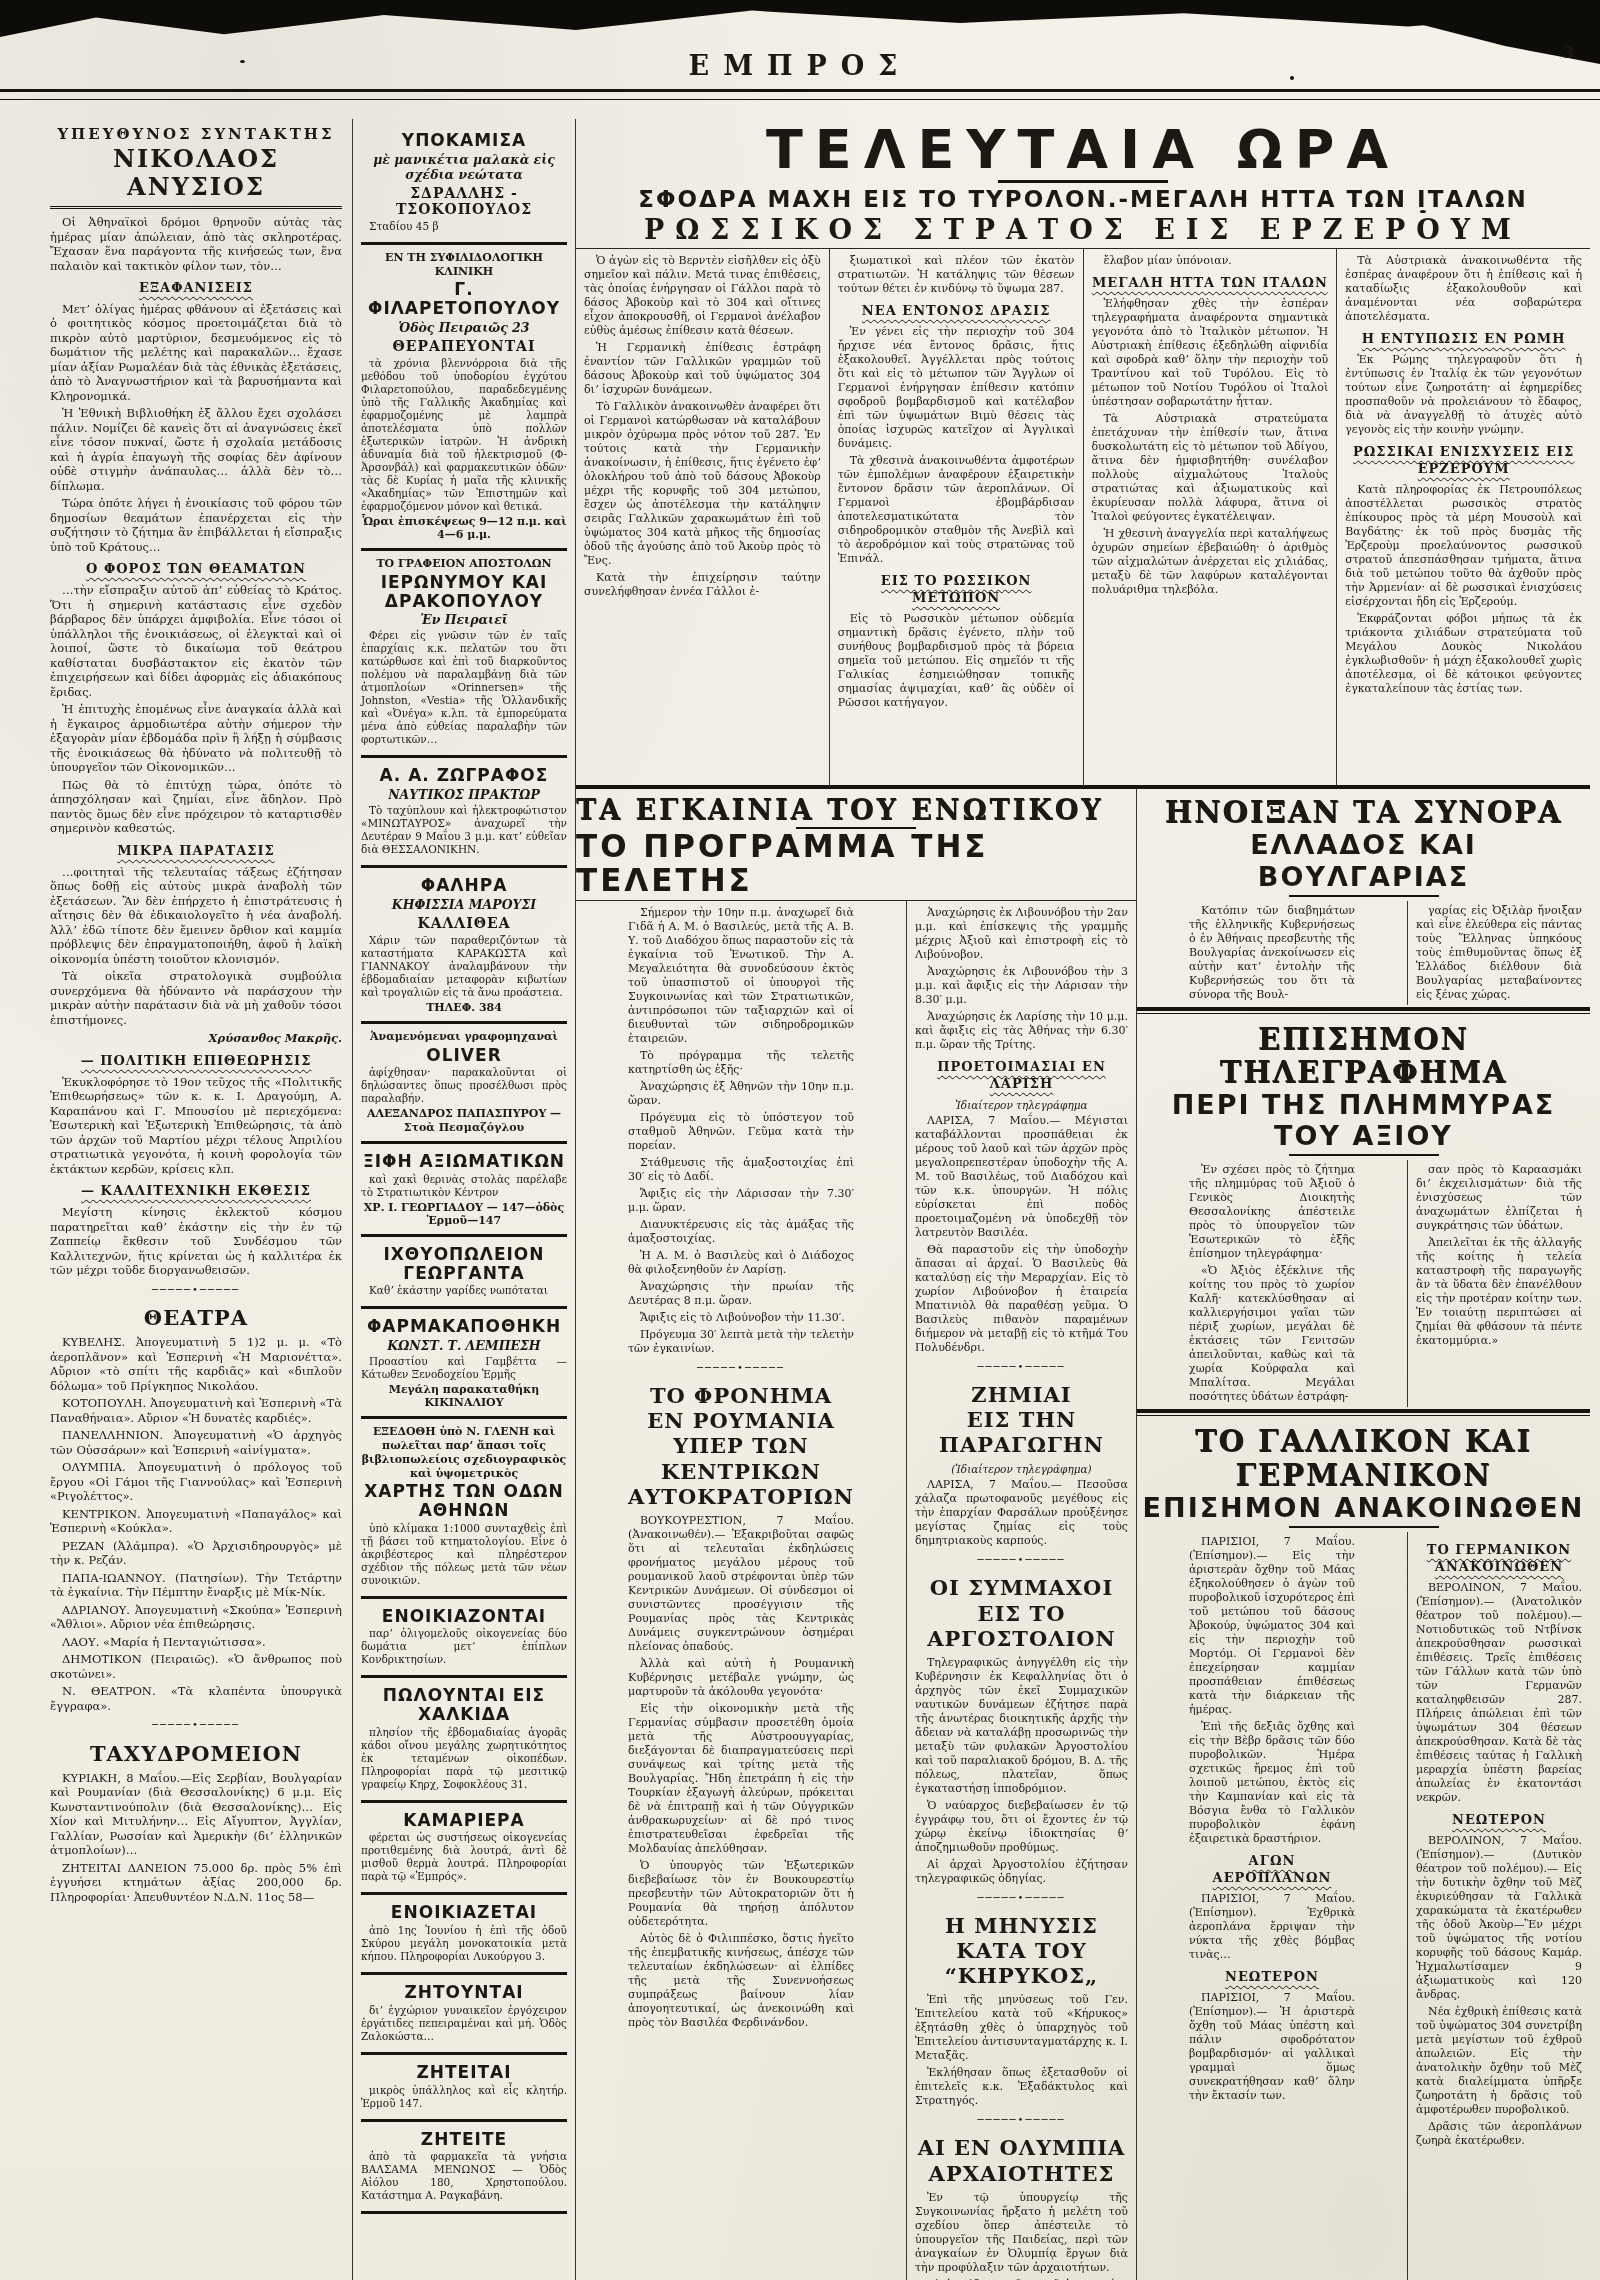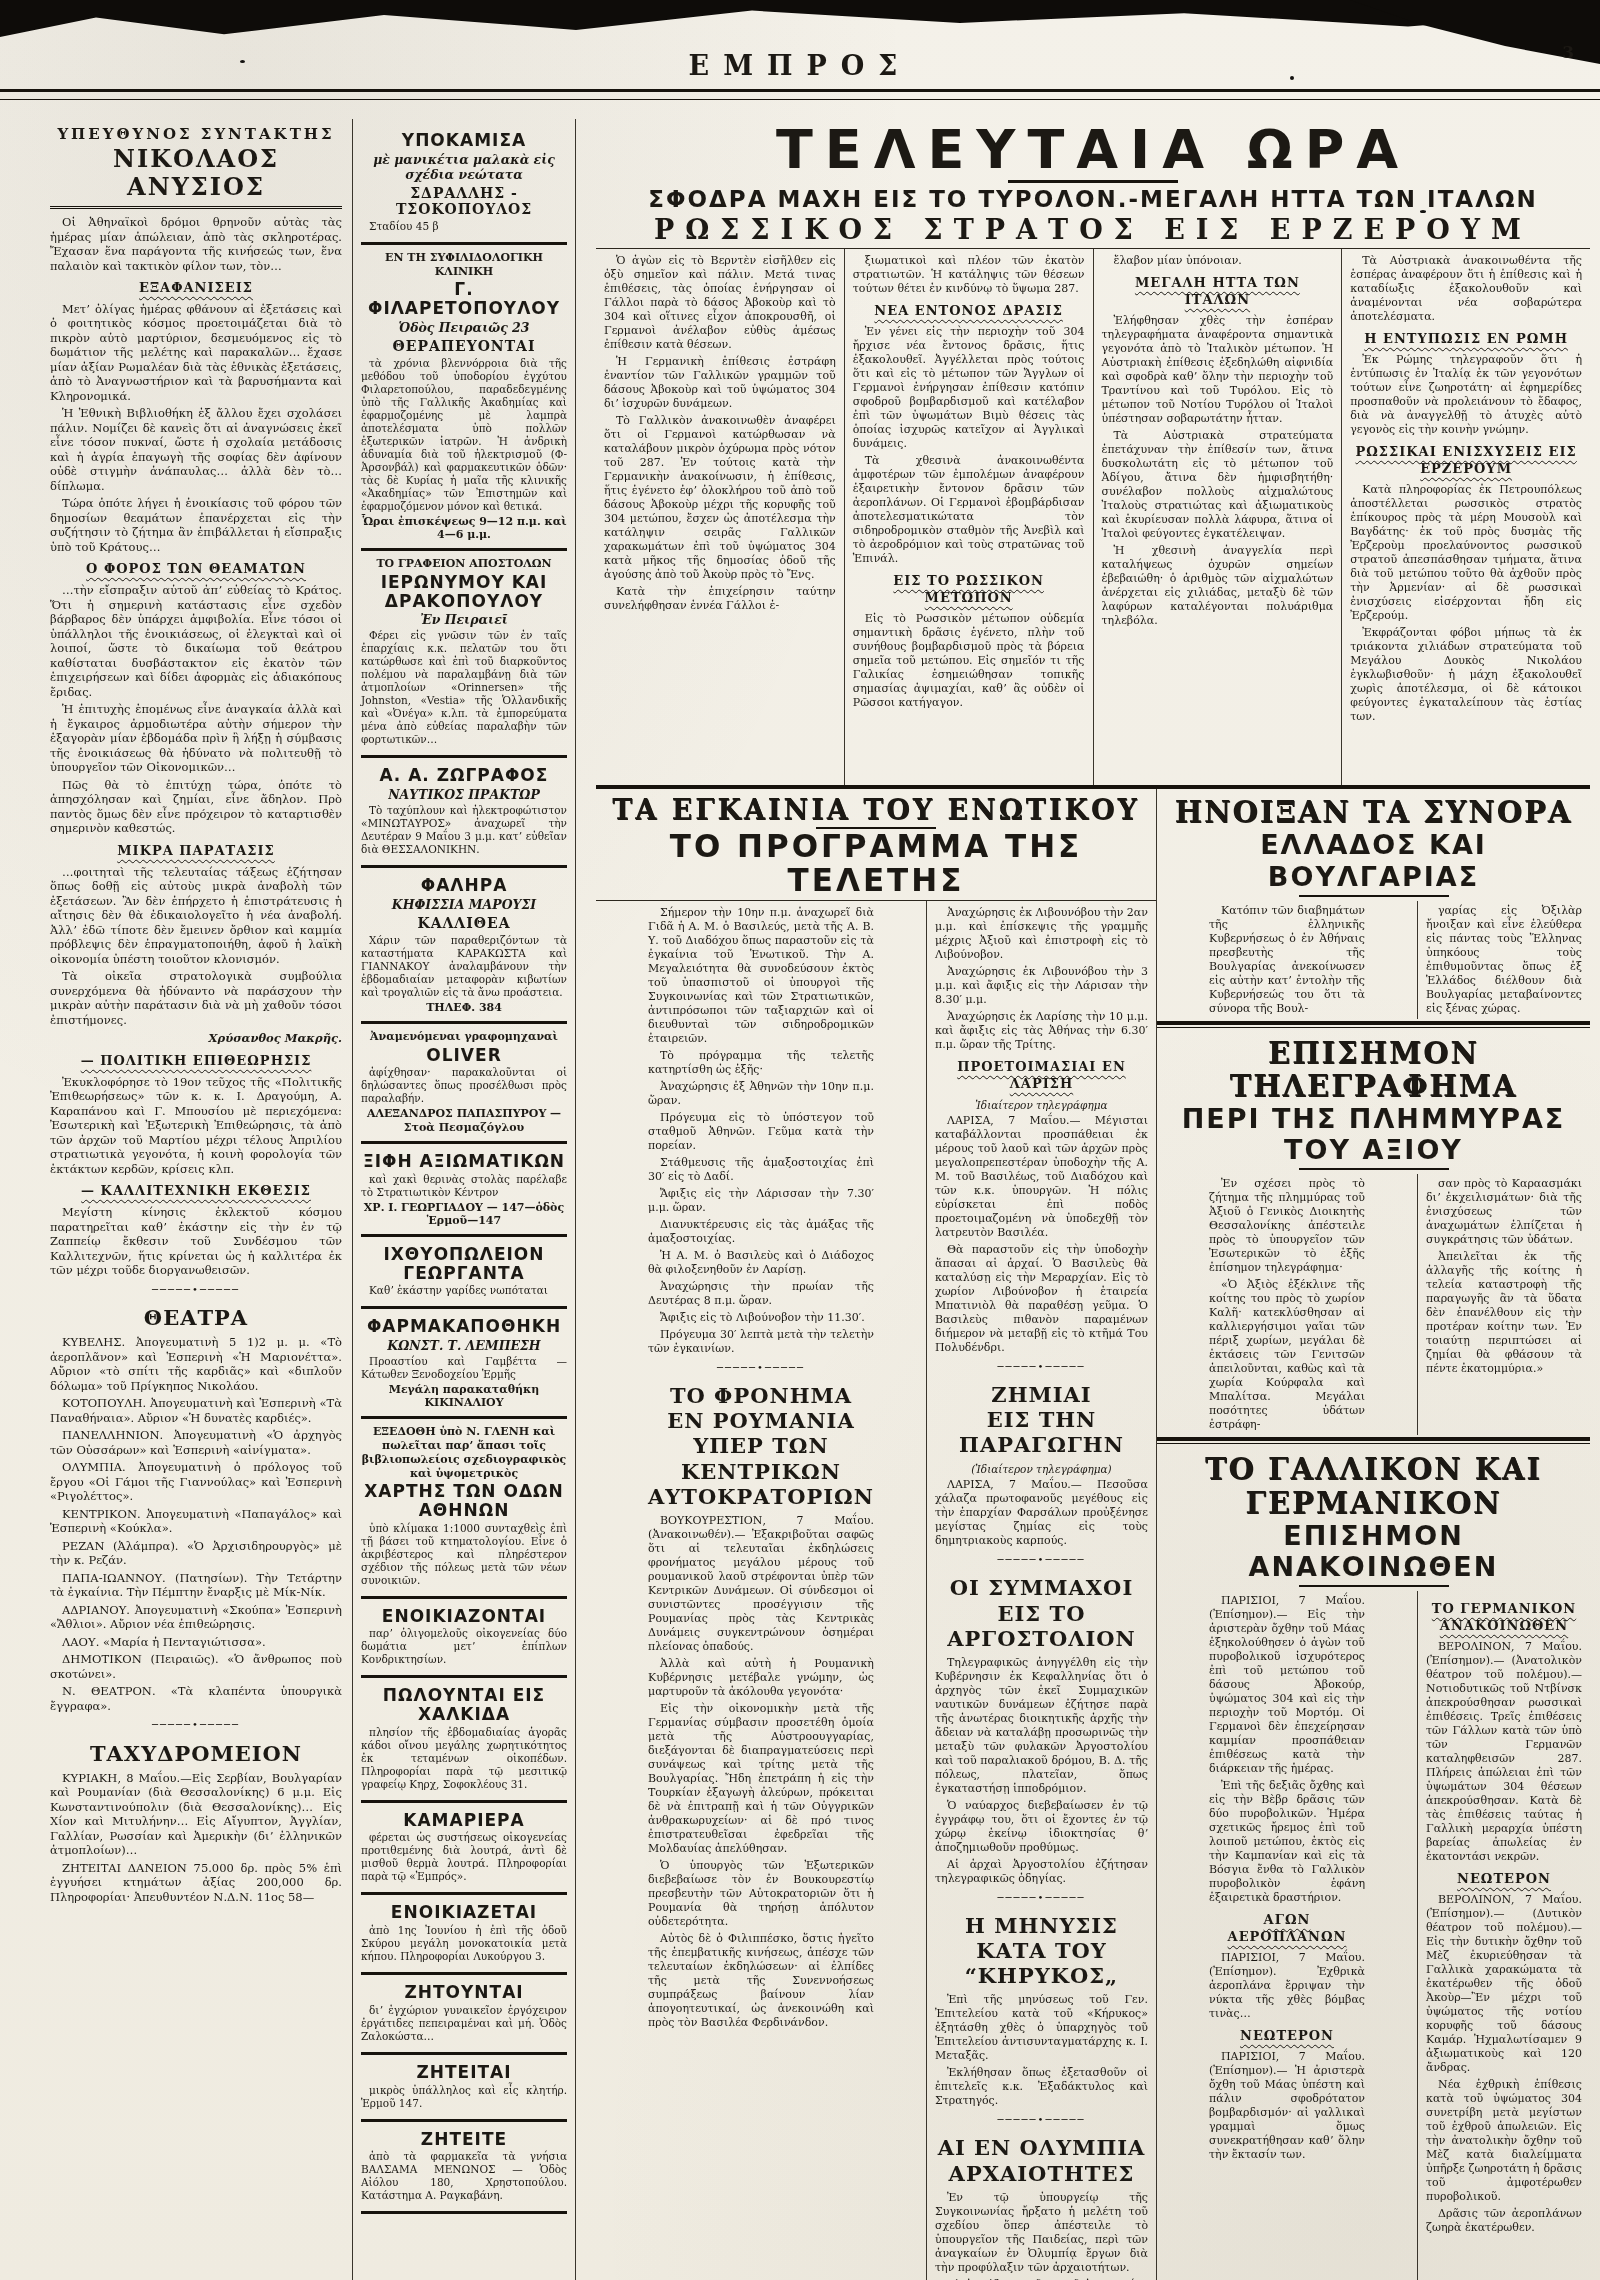--- a/index.html
+++ b/index.html
@@ -19,21 +19,21 @@
   .torn2{position:absolute;top:0;right:0;width:250px;height:64px;background:#0e0c09;
     clip-path:polygon(0 0,100% 0,100% 100%,62% 72%,28% 38%);}
   .speck{position:absolute;background:#141210;border-radius:50%;}
   
   .masthead{position:absolute;top:34px;left:0;width:100%;height:66px;}
   .mast-title{text-align:center;font:700 27px/1 "DejaVu Serif",serif;letter-spacing:14px;padding-top:18px;}
   .page-num{position:absolute;right:26px;top:10px;font:700 17px/1 "DejaVu Serif",serif;}
   .mast-rule{position:absolute;left:0;bottom:0;width:100%;height:7px;border-top:3px solid #17130d;border-bottom:1px solid #17130d;}
   
   .columns{position:absolute;top:119px;left:50px;right:10px;bottom:0;display:flex;}
-  .colrule{border-left:1px solid #3a352c;padding-left:20px;}
+  .colrule{border-left:1px solid #3a352c;}
   .body-p,p{margin:0 0 3px;text-indent:12px;text-align:justify;}
   
   .col-left{flex:0 0 292px;padding:6px 10px 0 0;font-size:11.5px;line-height:14.5px;}
   .lc-head{text-align:center;margin-bottom:6px;}
   .lc-role{font:700 15px/1.3 "DejaVu Serif",serif;letter-spacing:3px;}
   .lc-name{font:700 24px/1.2 "DejaVu Serif",serif;letter-spacing:2px;border-bottom:3px double #17130d;padding-bottom:4px;}
   
   .col-ads{flex:0 0 206px;padding:4px 8px 0 8px;font-size:10.5px;line-height:13px;text-align:center;}
   .ad{padding:6px 0 7px;border-bottom:3px solid #17130d;}
   .ad-kicker{font:700 11px/1.25 "DejaVu Serif",serif;margin-bottom:2px;}
@@ -53,21 +53,21 @@
   .tg-row{display:flex;height:536px;overflow:hidden;border-bottom:4px solid #17130d;}
   .tg-col{flex:1;padding:5px 8px 0;font-size:11px;line-height:14px;}
   .flow-sub{font:700 13px/1.3 "DejaVu Serif",serif;text-align:center;margin:7px 0 5px;
     text-decoration:underline wavy 1px;text-underline-offset:4px;letter-spacing:1px;}
   .flow-note{font-style:italic;text-align:center;font-size:10.5px;margin:2px 0;}
   .flow-title{font:700 21px/1.2 "DejaVu Serif",serif;text-align:center;letter-spacing:1px;margin:8px 0 5px;white-space:pre-line;}
   .orn{text-align:center;font-size:10px;letter-spacing:2px;margin:5px 0;color:#17130d;}
   .byline{text-align:right;font-style:italic;font-weight:700;margin:4px 0 6px;}
   .lower{display:flex;flex:1;overflow:hidden;}
   .left-stack{flex:0 0 560px;display:flex;flex-direction:column;}
-  .eno-head{text-align:center;padding:6px 0 3px;border-bottom:1px solid #2c271e;}
+  .eno-head{padding:6px 0 3px;border-bottom:1px solid #2c271e;}
   .eno-kicker{font:800 27px/1.1 "DejaVu Serif",serif;letter-spacing:3px;text-shadow:.6px .6px 0 #1c1914;}
   .eno-kicker:after{content:"";display:block;width:120px;height:2px;background:#17130d;margin:2px auto 0;}
   .eno-title{font:800 31px/1.1 "DejaVu Sans","Liberation Sans",sans-serif;letter-spacing:3px;}
   .two-col{display:flex;flex:1;overflow:hidden;}
   .flow-col{flex:1;padding:5px 8px 0;font-size:11px;line-height:14px;margin-left:44px;}
   .right-stack{flex:1;display:flex;flex-direction:column;border-left:1px solid #3a352c;overflow:hidden;}
   .big-head{text-align:center;padding:7px 4px 4px;}
   .bh1{font:800 29px/1.15 "DejaVu Serif",serif;letter-spacing:2px;text-shadow:.6px .6px 0 #1c1914;}
   .bh2{font:800 27px/1.15 "DejaVu Sans","Liberation Sans",sans-serif;letter-spacing:2px;}
   .bh2:after{content:"";display:block;width:150px;height:2px;background:#17130d;margin:3px auto 0;}

